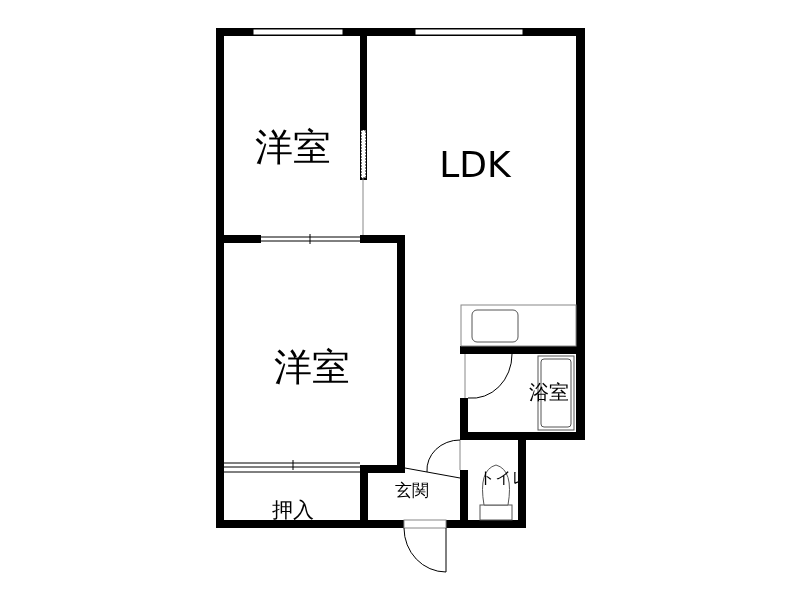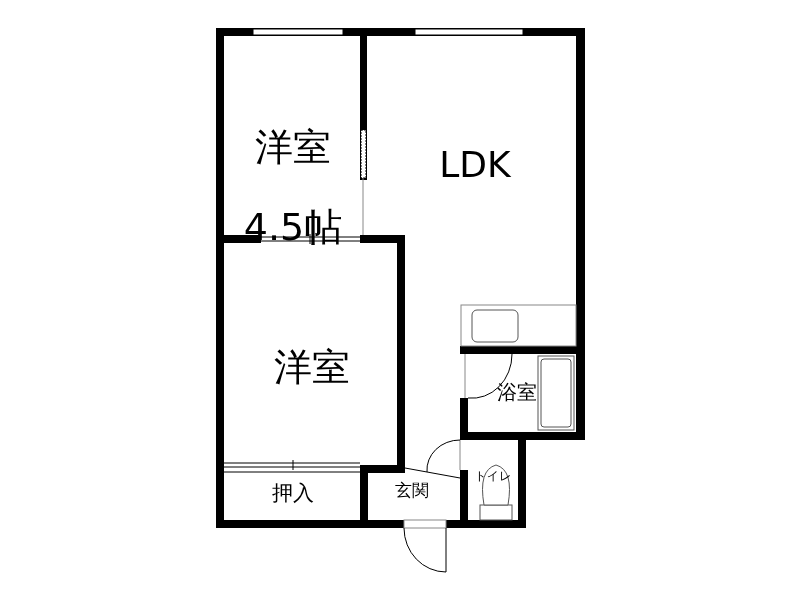--- a/index.html
+++ b/index.html
@@ -63,25 +63,24 @@
     <rect x="480" y="505" width="32" height="15" fill="#fff" stroke="#555"></rect>
     <path d="M 484 505 Q 478 470 496 465 Q 514 470 508 505 Z" fill="#fff" stroke="#555"></path>
 
     <rect x="404" y="520" width="42" height="8" fill="#fff" stroke="#888"></rect>
     <line x1="446" y1="528" x2="446" y2="572" stroke="#000"></line>
     <path d="M 404 528 A 42 44 0 0 0 446 572" fill="none" stroke="#000"></path>
   </svg>
 
   <div class="lbl" style="left:226px;top:88px;width:134px;font-size:38px;">
     <div>洋室</div>
-    <div>4.5帖</div>
   </div>
   <div class="lbl" style="left:380px;top:108px;width:190px;font-size:36px;">
     <div>LDK</div>
   </div>
   <div class="lbl" style="left:226px;top:308px;width:172px;font-size:38px;">
     <div>洋室</div>
   </div>
-  <div class="lbl" style="left:484px;top:382px;width:66px;font-size:20px;">浴室</div>
-  <div class="lbl" style="left:230px;top:482px;width:126px;font-size:21px;">押入</div>
+  <div class="lbl" style="left:516px;top:382px;width:66px;font-size:20px;">浴室</div>
+  <div class="lbl" style="left:230px;top:499px;width:126px;font-size:21px;">押入</div>
   <div class="lbl" style="left:372px;top:482px;width:80px;font-size:17px;">玄関</div>
-  <div class="lbl" style="left:458px;top:470px;width:70px;font-size:12px;">トイレ</div>
+  <div class="lbl" style="left:458px;top:470px;width:70px;font-size:16px;text-align:right;">トイレ</div>
 </div>
 
 </body></html>

